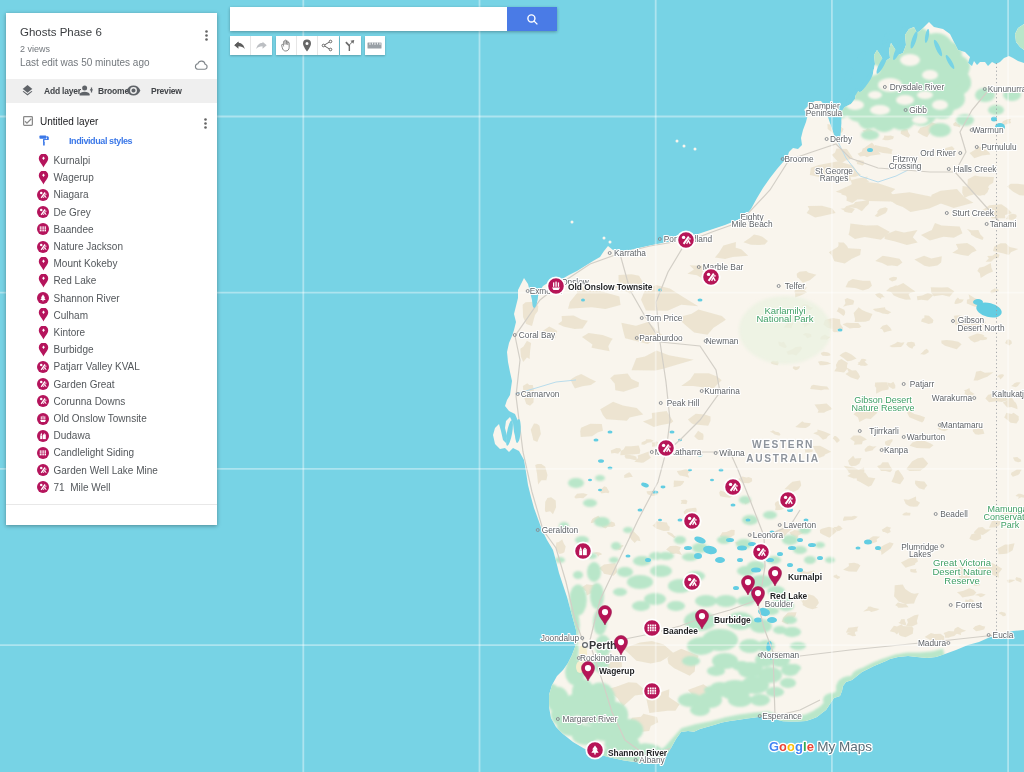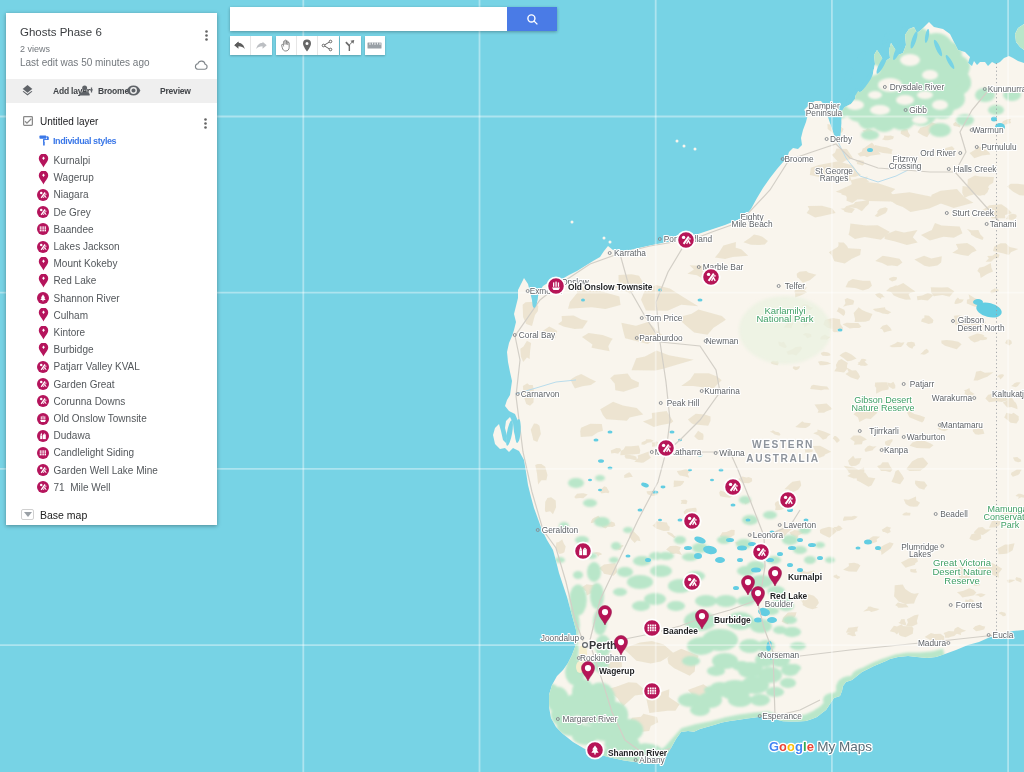--- a/index.html
+++ b/index.html
@@ -5,27 +5,27 @@
 #stage{position:relative;width:1024px;height:772px;background:#77d3e5}
 #map{position:absolute;left:0;top:0;filter:blur(0.25px)}
 
 #panel{position:absolute;left:6px;top:13px;width:211px;height:512px;background:#fff;box-shadow:0 1px 4px rgba(0,0,0,0.35);}
 .title{position:absolute;left:14px;top:13px;font-size:11.5px;color:#3a3d40}
 .pdots{position:absolute;right:9.5px;top:14px}
 .views{position:absolute;left:14px;top:31px;font-size:9px;color:#73787d}
 .edited{position:absolute;left:14px;top:43.5px;font-size:10px;color:#73787d}
 .cloud{position:absolute;right:8px;top:44px}
 .tbar{position:absolute;left:0;top:65.5px;width:211px;height:24px;background:#efefef}
-.tbtn{position:absolute;top:0;height:24px;display:flex;align-items:center;gap:19px;font-size:8.5px;color:#424549;font-weight:bold;white-space:nowrap;letter-spacing:-0.2px}
+.tbtn{position:absolute;top:0;height:24px;display:flex;align-items:center;gap:10px;font-size:8.5px;color:#424549;font-weight:bold;white-space:nowrap;letter-spacing:-0.2px}
 .tb1{left:15px}.tb2{left:73px;gap:4px}.tb3{left:120px}
 .lrow{position:absolute;left:17px;top:103px;display:flex;align-items:center}
 .cbox{width:11px;height:11px;display:flex}
 .ltxt{margin-left:6px;font-size:10px;color:#202124}
 .ldots{position:absolute;right:10px;top:102px}
-.istyles{position:absolute;left:33px;top:122px;display:flex;align-items:center;gap:4px;font-size:9px;color:#3b78e8;font-weight:bold;letter-spacing:-0.4px}
+.istyles{position:absolute;left:33px;top:122px;display:flex;align-items:center;gap:20px;font-size:9px;color:#3b78e8;font-weight:bold;letter-spacing:-0.4px}
 .list{position:absolute;left:0;top:146px;width:211px;height:344px}
 .item{position:absolute;left:30.5px;height:17px;display:flex;align-items:center}
 .iic{width:13px;display:flex;justify-content:center}
 .iic svg{display:block}
 .itx{margin-left:4px;font-size:10px;color:#53575b;white-space:nowrap}
 .bsep{position:absolute;left:0;top:491px;width:211px;border-top:1px solid #e8e8e8}
 .bmap{position:absolute;left:0;top:491px;width:211px;height:21px;background:#fff;display:flex;align-items:center}
 .bcaret{margin-left:15px;width:13px;height:11px;border:1px solid #d0d0d0;border-radius:2px;display:flex;align-items:center;justify-content:center;background:#fff}
 .bmtx{margin-left:6px;font-size:10.5px;color:#212121}
 
@@ -983,21 +983,21 @@
             <svg width="12" height="12" viewBox="-6.5 -6.5 13 13">
               <circle r="6.5" fill="#b5145c"></circle>
               <g transform="scale(0.8)">
                 <circle cx="-2.4" cy="-2.6" r="1.7" fill="#fff"></circle>
                 <path d="M 2.8,-3.4 L -2.4,3.9" stroke="#fff" stroke-width="1.9" fill="none"></path>
                 <path d="M 0.6,3.9 L 2.4,0.4 L 4.2,3.9" stroke="#fff" stroke-width="1.3" fill="none"></path>
                 <path d="M 2.9,-1.1 L 4.7,-1.1" stroke="#fff" stroke-width="1.3"></path>
               </g>
             </svg>
           </span>
-          <span class="itx">Lakes Jackson</span>
+          <span class="itx">Nature Jackson</span>
         </div>
 <div class="item" style="top:96.2px">
           <span class="iic">
             <svg width="11" height="14" viewBox="-6.9 -17.6 13.8 18.4">
               <path d="M 0,0 C -1.6,-4.1 -6.2,-7.4 -6.2,-12 A 6.2,6.2 0 1 1 6.2,-12 C 6.2,-7.4 1.6,-4.1 0,0 Z" fill="#b5145c"></path>
               <path d="M 0,-14.4 L 1.7,-12 L 0,-9.6 L -1.7,-12 Z" fill="#fff"></path>
             </svg>
           </span>
           <span class="itx">Mount Kokeby</span>
         </div>
@@ -1163,28 +1163,20 @@
                 <path d="M 2.8,-3.4 L -2.4,3.9" stroke="#fff" stroke-width="1.9" fill="none"></path>
                 <path d="M 0.6,3.9 L 2.4,0.4 L 4.2,3.9" stroke="#fff" stroke-width="1.3" fill="none"></path>
                 <path d="M 2.9,-1.1 L 4.7,-1.1" stroke="#fff" stroke-width="1.3"></path>
               </g>
             </svg>
           </span>
           <span class="itx">71&nbsp;&nbsp;Mile Well</span>
         </div>
   </div>
   <div class="bsep"></div>
-  <div class="bmap">
-        <span class="bcaret">
-          <svg width="8" height="5" viewBox="0 0 10 6" fill="#9aa0a6">
-            <path d="M0 0h10L5 6z"></path>
-          </svg>
-        </span>
-        <span class="bmtx">Base map</span>
-      </div>
 </div>
 <div id="search">
       <div id="sbtn">
         <svg width="13" height="13" viewBox="0 0 24 24" fill="none" stroke="#fff" stroke-width="2.6">
           <circle cx="10" cy="10" r="6.5"></circle>
           <path d="M15 15l6 6"></path>
         </svg>
       </div>
     </div>
 <div class="mtb" style="left:229.5px;width:42px">

